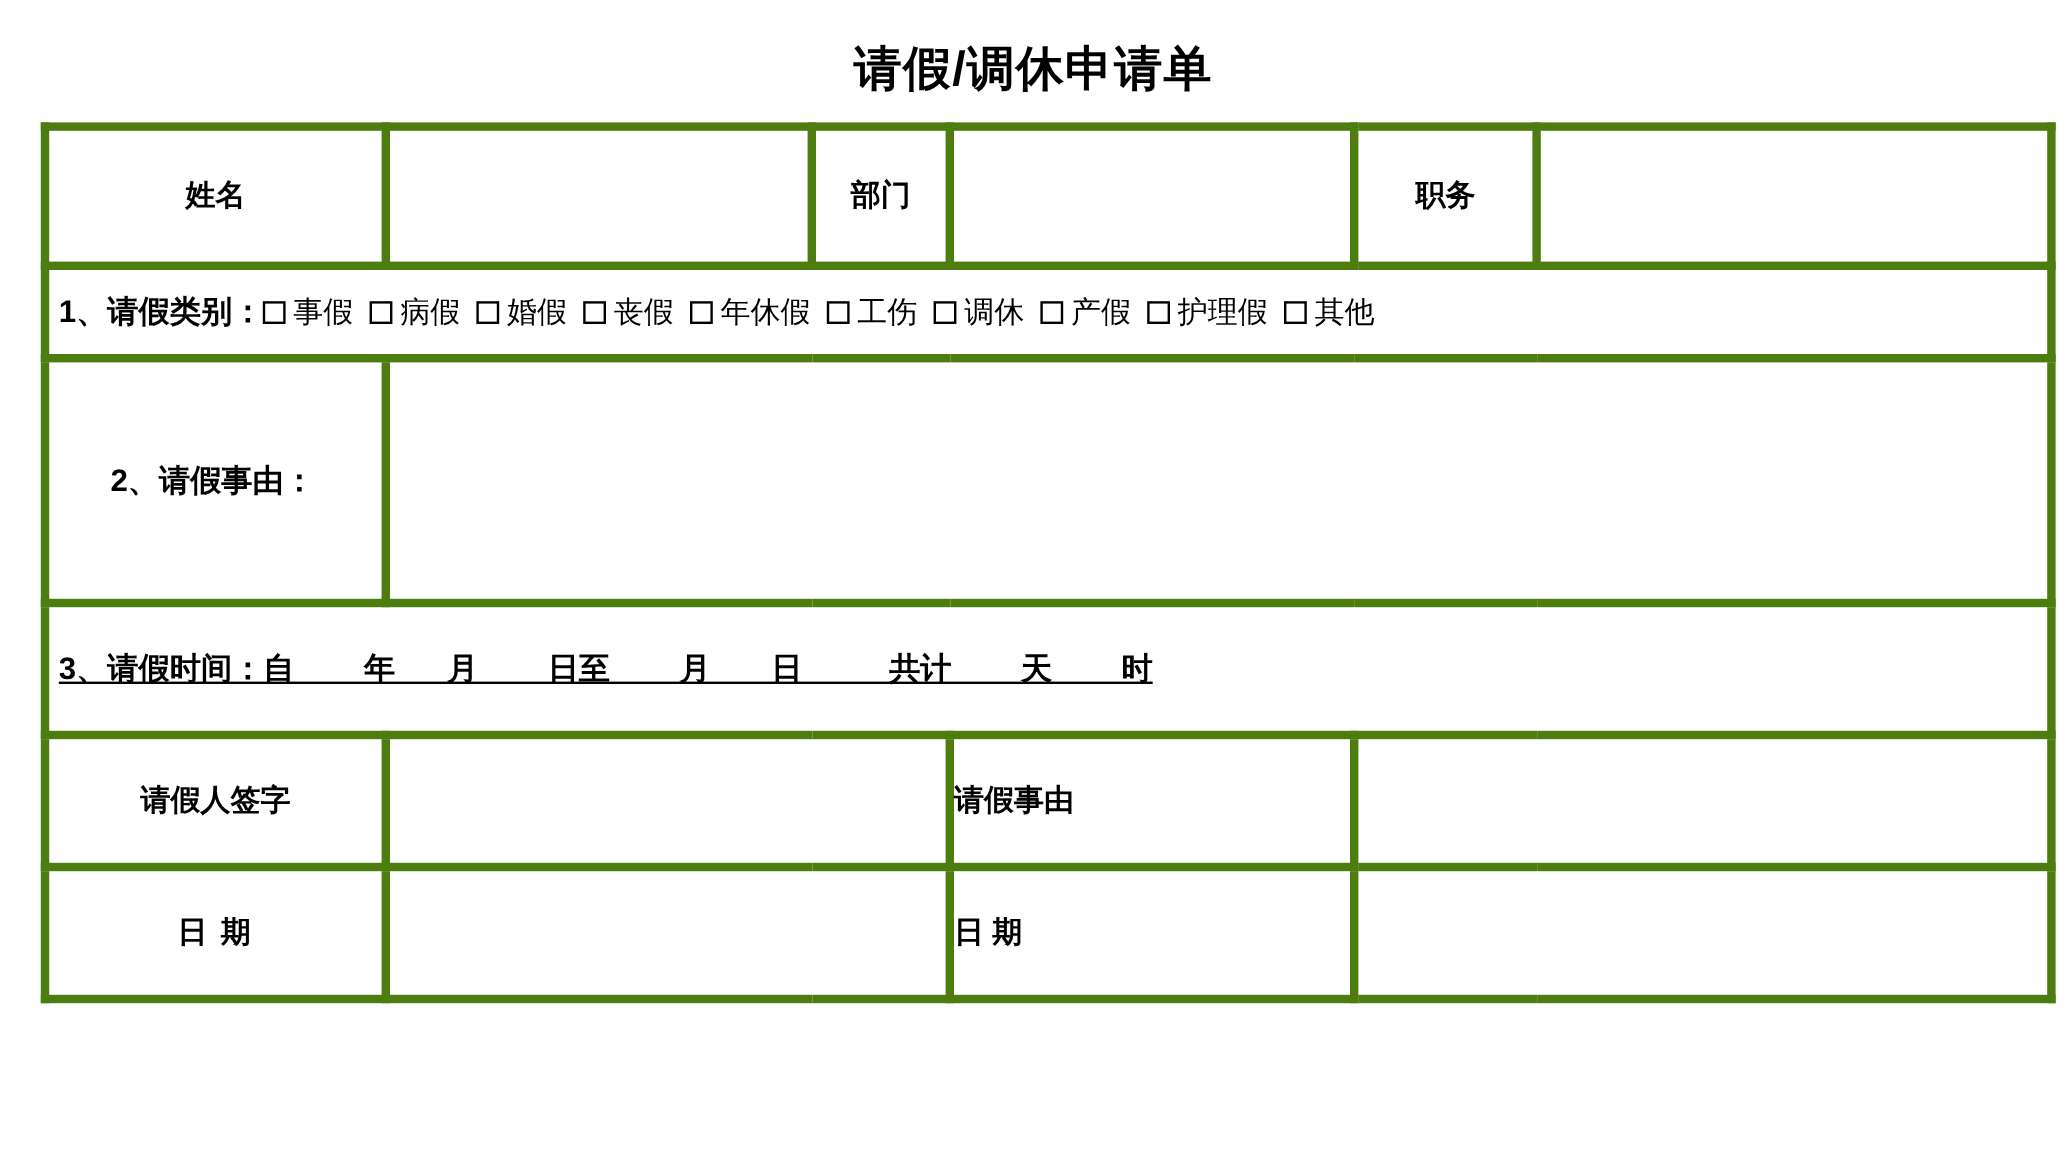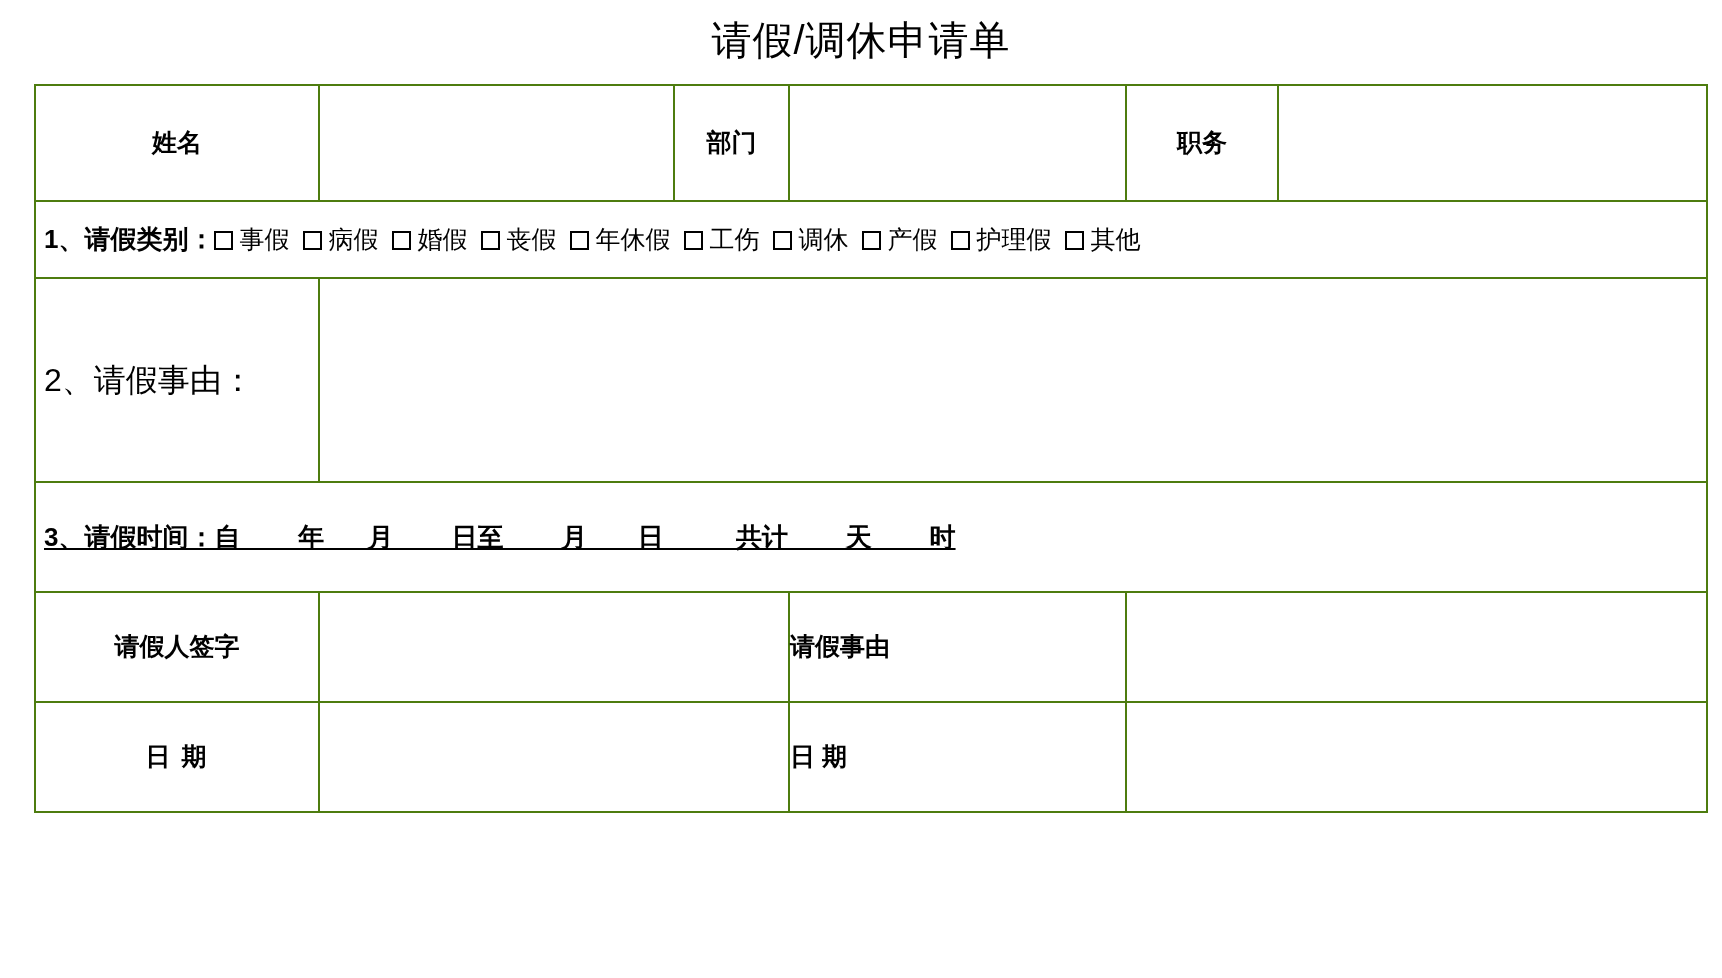--- a/index.html
+++ b/index.html
@@ -16,42 +16,42 @@
   }
   .page {
     position: relative;
     width: 1722px;
     height: 978px;
     box-sizing: border-box;
   }
   .doc-title {
     text-align: center;
     font-size: 40px;
-    font-weight: normal;
+    font-weight: bold;
     letter-spacing: 1px;
-    padding-top: 14px;
+    padding-top: 32px;
     padding-bottom: 8px;
     margin: 0;
     line-height: 1.3;
   }
   .form-wrap {
     margin: 0 auto;
     width: 1690px;
     padding-left: 18px;
     padding-right: 14px;
     box-sizing: border-box;
   }
   table.form {
     border-collapse: collapse;
     width: 1672px;
     table-layout: fixed;
     margin-top: 10px;
   }
   table.form td {
-    border: 2px solid #4d7c0f;
+    border: 7px solid #4d7c0f;
     padding: 0;
     vertical-align: middle;
     font-size: 25px;
     line-height: 1.5;
   }
   .cell-pad {
     padding: 0 10px;
   }
   .r1 { height: 116px; }
   .r2 { height: 77px; }
@@ -79,24 +79,25 @@
   .chk .box {
     display: inline-block;
     width: 19px;
     height: 19px;
     border: 2px solid #000;
     margin-right: 6px;
     vertical-align: -2px;
     box-sizing: border-box;
   }
   .reason-label {
-    font-size: 32px;
-    font-weight: normal;
+    font-size: 26px;
+    font-weight: bold;
     padding-left: 8px;
     vertical-align: middle;
+    margin-left: 43px;
   }
   td.reason-label-cell {
     vertical-align: middle;
   }
   .time-line {
     font-size: 26px;
     font-weight: bold;
     padding-left: 8px;
     white-space: pre;
   }

